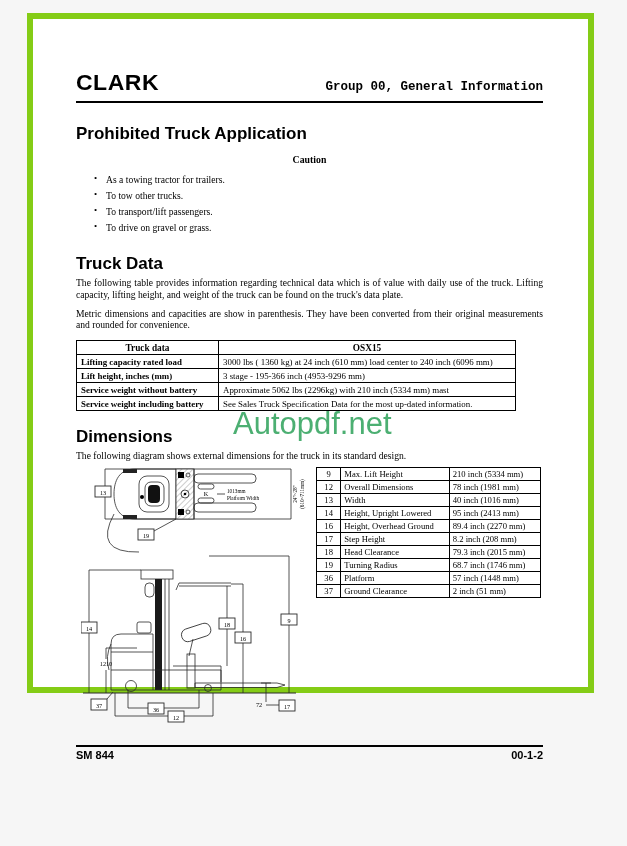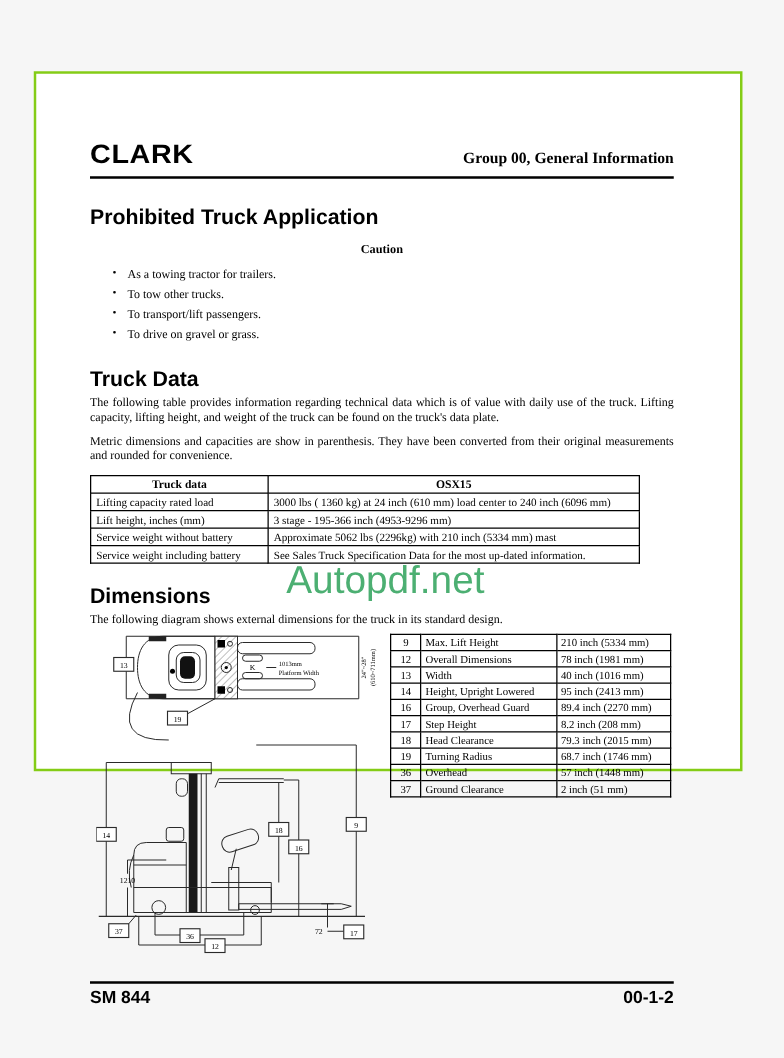--- a/index.html
+++ b/index.html
@@ -1,60 +1,60 @@
 <!DOCTYPE html>
 <html><head>
 <meta charset="utf-8">
 <style>
   * { margin:0; padding:0; box-sizing:border-box; }
   html,body { width:627px; height:846px; }
   body { background:#f6f6f6; font-family:"Liberation Serif", serif; color:#000; position:relative; }
 
-  .page { position:absolute; left:27px; top:13px; width:567px; height:560px;
-          background:#fff; border:2px solid #84cc16;margin-top:44px; }
+  .page { position:absolute; left:27px; top:13px; width:567px; height:680px;
+          background:#fff; border:6px solid #84cc16; }
 
   .content { position:absolute; left:43px; top:0; width:467px; }
 
   
   .header-row { display:flex; justify-content:space-between; align-items:flex-end; padding-top:50px; }
   .logo { font-family:"Liberation Sans", sans-serif; font-weight:bold; font-size:23px;
           letter-spacing:0.5px; transform:scaleY(0.92); transform-origin:left bottom; }
-  .group-title { font-family:Liberation Serif, serif; font-weight:bold; font-size:12.5px; padding-bottom:2px; }
+  .group-title { font-family:Liberation Mono, monospace; font-weight:bold; font-size:12.5px; padding-bottom:2px; }
   .header-rule { border:none; border-top:2px solid #000; margin-top:5px; }
 
   h2.section { font-family:"Liberation Sans", sans-serif; font-weight:bold; font-size:17px; margin-top:21px; }
   h3.caution { font-size:9.8px; font-weight:bold; margin-top:10px;text-align:center; }
   p.body { font-size:9.6px; line-height:11.8px; text-align:justify; margin-top:3px; }
   .hl { background:#dde9f8; box-shadow:0 0 0 1px #90b1d9; }
 
   ul.bullets { list-style:none; margin:9px 0 0 18px; }
   ul.bullets li { font-size:9.6px; line-height:11px; margin-bottom:5px; position:relative; padding-left:12px; }
   ul.bullets li::before { content:"•"; position:absolute; left:0; top:-1px; font-size:9px; }
 
   table.spec { border-collapse:collapse; width:440px; margin-top:9px; }
   table.spec th, table.spec td { border:1px solid #000; font-size:8.9px; padding:1px 4px; height:14px; }
   table.spec th { font-size:9.3px; text-align:center; font-weight:bold; }
-  table.spec td.c1 { width:142px; }
+  table.spec td.c1 { width:142px;font-weight:bold; }
 
   
   .watermark { position:absolute; left:200px; top:387px; font-family:"Liberation Sans", sans-serif;
                font-size:31px; color:#4caf72; white-space:nowrap; z-index:3; }
 
   .diagram { position:absolute; left:48px; top:437px; width:232px; height:285px; }
 
   table.dims { border-collapse:collapse; position:absolute; left:283px; top:448px; width:225px; }
   table.dims td { border:1px solid #000; font-size:8.6px; padding:1px 3px; height:12.6px; }
   table.dims td.num { width:24px; text-align:center; }
   table.dims td.lbl { width:107px; }
   table.dims td.val { width:90px; }
 
   
   .footer { position:absolute; left:43px; top:726px; width:467px; border-top:2px solid #000;
             display:flex; justify-content:space-between; padding-top:2px;
-            font-family:"Liberation Sans", sans-serif; font-weight:bold; font-size:14px; }
+            font-family:"Liberation Sans", sans-serif; font-weight:bold; font-size:11px; }
 
   svg text { font-family:"Liberation Serif", serif; }
 </style>
 </head>
 <body>
 
 <div class="page">
   <div class="content">
 
     <div class="header-row">
@@ -240,41 +240,41 @@
           <td class="lbl">Width</td>
           <td class="val">40 inch (1016 mm)</td>
         </tr>
     <tr>
           <td class="num">14</td>
           <td class="lbl">Height, Upright Lowered</td>
           <td class="val">95 inch (2413 mm)</td>
         </tr>
     <tr>
           <td class="num">16</td>
-          <td class="lbl">Group, Overhead Guard</td>
+          <td class="lbl">Height, Overhead Ground</td>
           <td class="val">89.4 inch (2270 mm)</td>
         </tr>
     <tr>
           <td class="num">17</td>
           <td class="lbl">Step Height</td>
           <td class="val">8.2 inch (208 mm)</td>
         </tr>
     <tr>
           <td class="num">18</td>
           <td class="lbl">Head Clearance</td>
           <td class="val">79.3 inch (2015 mm)</td>
         </tr>
     <tr>
           <td class="num">19</td>
           <td class="lbl">Turning Radius</td>
           <td class="val">68.7 inch (1746 mm)</td>
         </tr>
     <tr>
           <td class="num">36</td>
-          <td class="lbl">Overhead</td>
+          <td class="lbl">Platform</td>
           <td class="val">57 inch (1448 mm)</td>
         </tr>
     <tr>
           <td class="num">37</td>
           <td class="lbl">Ground Clearance</td>
           <td class="val">2 inch (51 mm)</td>
         </tr>
   </tbody>
     </table>
 

